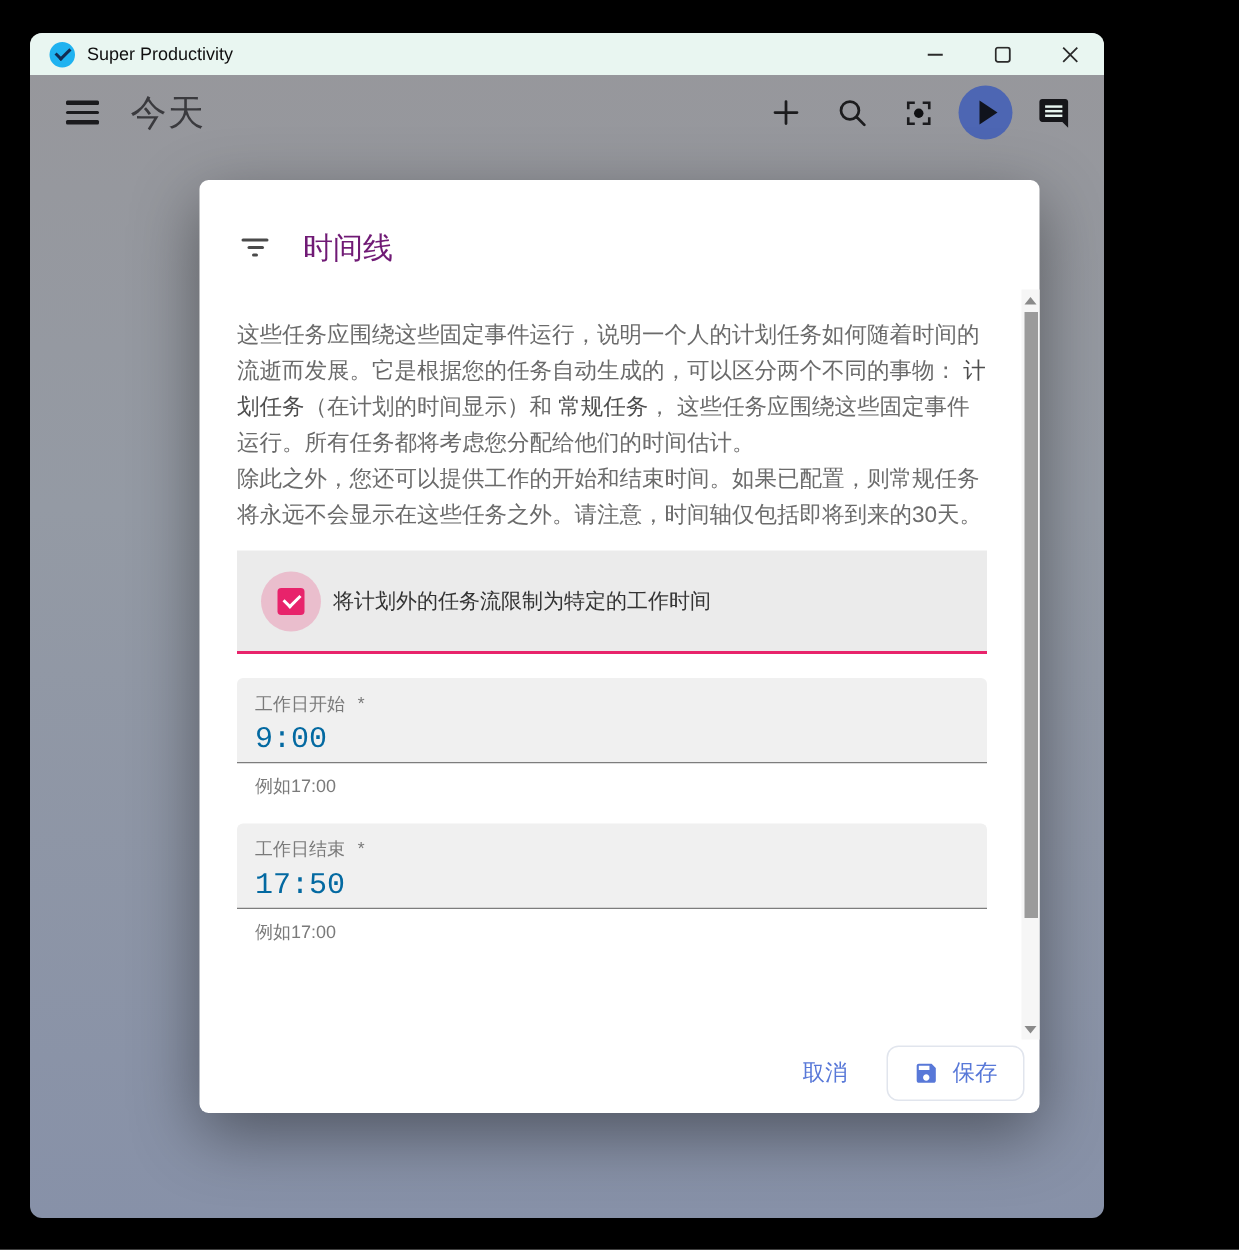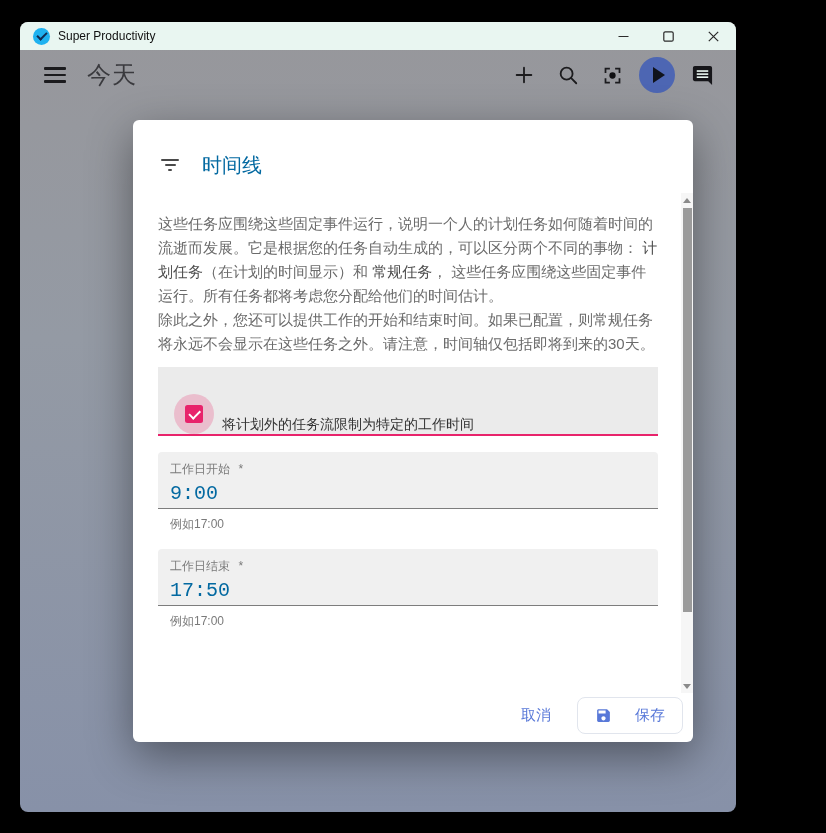--- a/index.html
+++ b/index.html
@@ -23,49 +23,49 @@
   .tool-icon { width:44px; height:44px; display:flex; align-items:center; justify-content:center; }
   .play-button { width:36px; height:36px; border-radius:50%; background:#4d66b3; display:flex; align-items:center; justify-content:center; margin:0 5px; }
   .play-tri { width:0; height:0; border-left:12px solid #10131c; border-top:8px solid transparent; border-bottom:8px solid transparent; margin-left:3px; }
   
   .dialog { position:absolute; left:113px; top:98px; width:560px; height:622px; background:#fff; border-radius:6px;
             box-shadow:0 14px 45px rgba(0,0,0,.42); display:flex; flex-direction:column; }
   .dialog-header { flex:none; height:76px; display:flex; align-items:center; padding:14px 24px 0 27px; }
   .filter-icon { width:20px; display:flex; flex-direction:column; align-items:center; gap:3px; }
   .filter-icon span { display:block; height:2.2px; background:#4a4a4a; border-radius:1px; }
   .filter-icon .f1 { width:18px; } .filter-icon .f2 { width:11px; } .filter-icon .f3 { width:4px; }
-  .dialog-title { font-size:20px; color:#0369a1; margin-left:22px; font-weight:400; }
+  .dialog-title { font-size:20px; color:#701a75; margin-left:22px; font-weight:400; }
   .dialog-body { flex:1; overflow:hidden; padding:0 35px 0 25px; position:relative; }
   .para { font-size:15px; line-height:24px; color:#6b6b6b; }
   .p1 { margin-top:16px; }
   .p2 { }
   .para b { color:#4e4e4e; font-weight:400; }
   .checkbox-section { margin-top:11px; height:69px; background:#ebebeb; border-bottom:2px solid #e8236b;
-                      display:flex; align-items:flex-end; padding-left:16px; }
+                      display:flex; align-items:center; padding-left:16px; }
   .cb-halo { width:40px; height:40px; border-radius:50%; background:rgba(233,30,99,.22); display:flex; align-items:center; justify-content:center; flex:none; }
   .cb-box { width:18px; height:18px; border-radius:2.5px; background:#e8236b; position:relative; }
   .cb-box::after { content:""; position:absolute; left:3.5px; top:4.5px; width:9px; height:4.5px;
                    border-left:2.2px solid #fff; border-bottom:2.2px solid #fff; transform:rotate(-45deg); }
   .cb-label { font-size:14px; color:#333; margin-left:8px; }
   .field-box { margin-top:16px; height:57px; background:#f0f0f0; border-bottom:1px solid #7d7d7d;
                border-radius:4px 4px 0 0; padding:9px 0 3px 12px;font-family:Liberation Mono, monospace; }
   .field-label { font-size:12px; color:#7a7a7a; }
   .field-value { font-size:20px; color:#0369a1; margin-top:4px; }
   .field-hint { font-size:12px; color:#7a7a7a; margin:7px 0 0 12px; }
   
   .scrollbar { position:absolute; right:0; top:73px; width:12px; height:500px; background:#f6f6f6; }
   .scroll-arrow { position:absolute; left:0; width:12px; height:14px; display:flex; align-items:center; justify-content:center; }
   .scroll-arrow.up { top:0; } .scroll-arrow.down { bottom:0; }
   .tri-up { width:0;height:0;border-left:4px solid transparent;border-right:4px solid transparent;border-bottom:5px solid #8a8a8a; }
   .tri-down { width:0;height:0;border-left:4px solid transparent;border-right:4px solid transparent;border-top:5px solid #8a8a8a; }
   .scroll-thumb { position:absolute; left:1.5px; top:15px; width:9px; height:404px; background:#9b9b9b; }
   
   .dialog-actions { flex:none; height:48px; display:flex; align-items:center; justify-content:flex-end; padding:0 10px 6px 0; }
   .cancel-button { border:none; background:none; color:#5878d8; font-size:15px; padding:10px 18px; cursor:pointer; font-family:inherit; }
-  .save-button { display:flex; align-items:center; gap:23px; background:#fff; border:1px solid #e1e5ed; border-radius:8px;
+  .save-button { display:flex; align-items:center; gap:9px; background:#fff; border:1px solid #e1e5ed; border-radius:8px;
                  color:#5878d8; font-size:15px; padding:8px 17px; margin-left:8px; cursor:pointer; font-family:inherit; }
 </style>
 </head>
 <body>
 
 <div class="window">
 
   <div class="titlebar">
     <div class="app-icon"></div>
     <div class="titlebar-title">Super Productivity</div>

